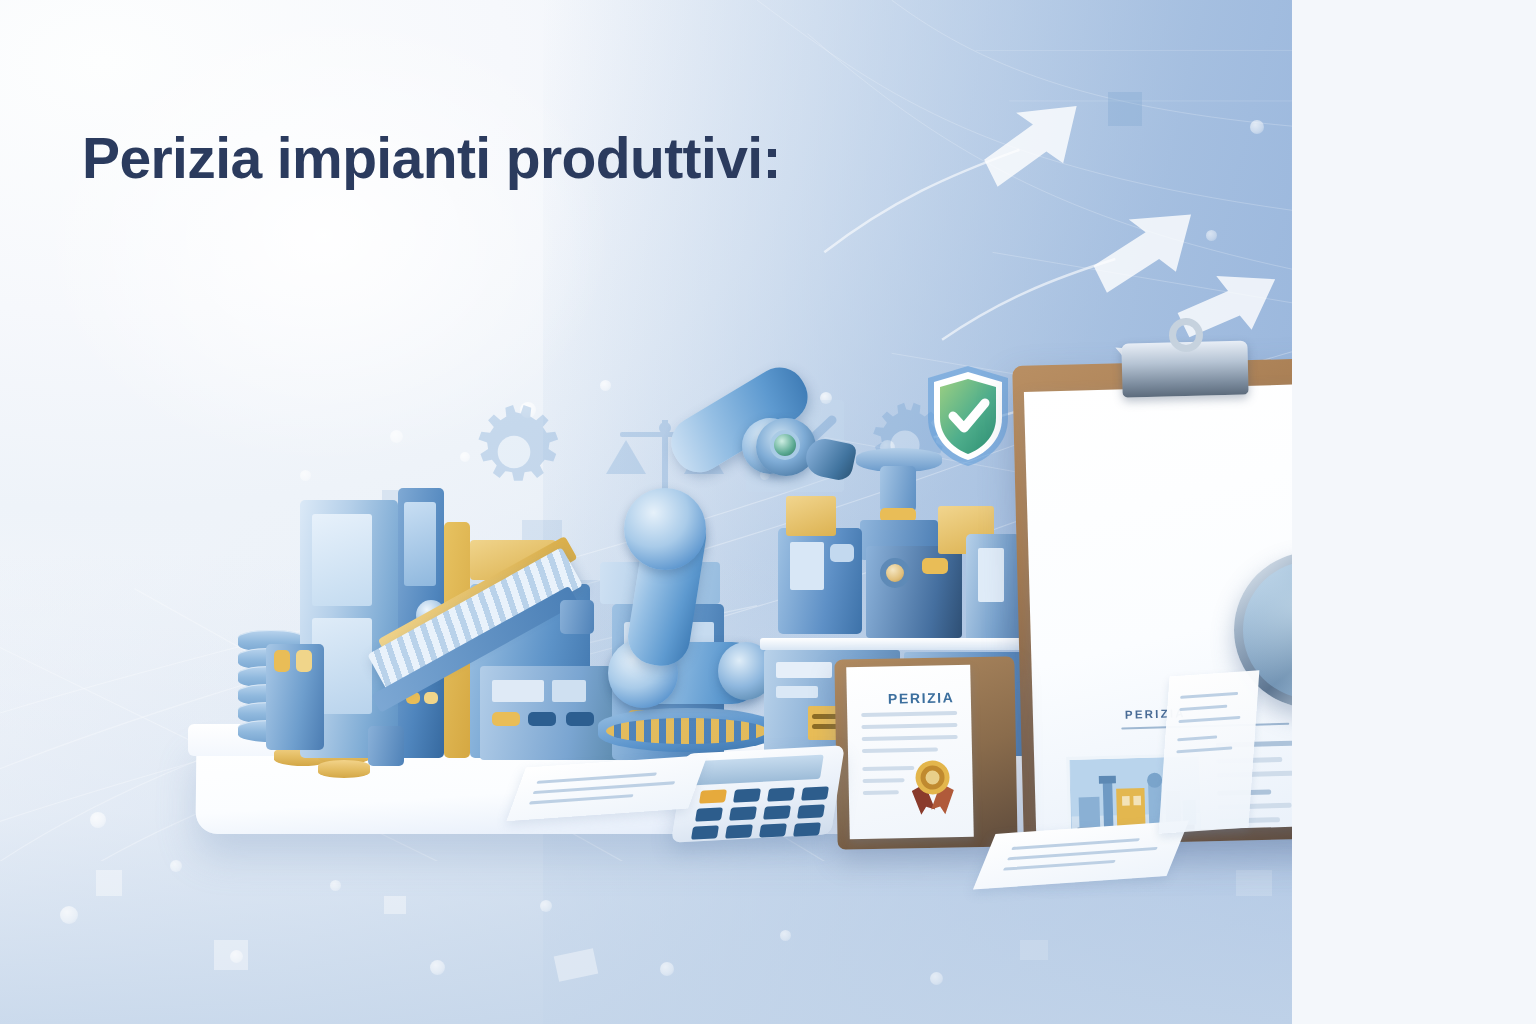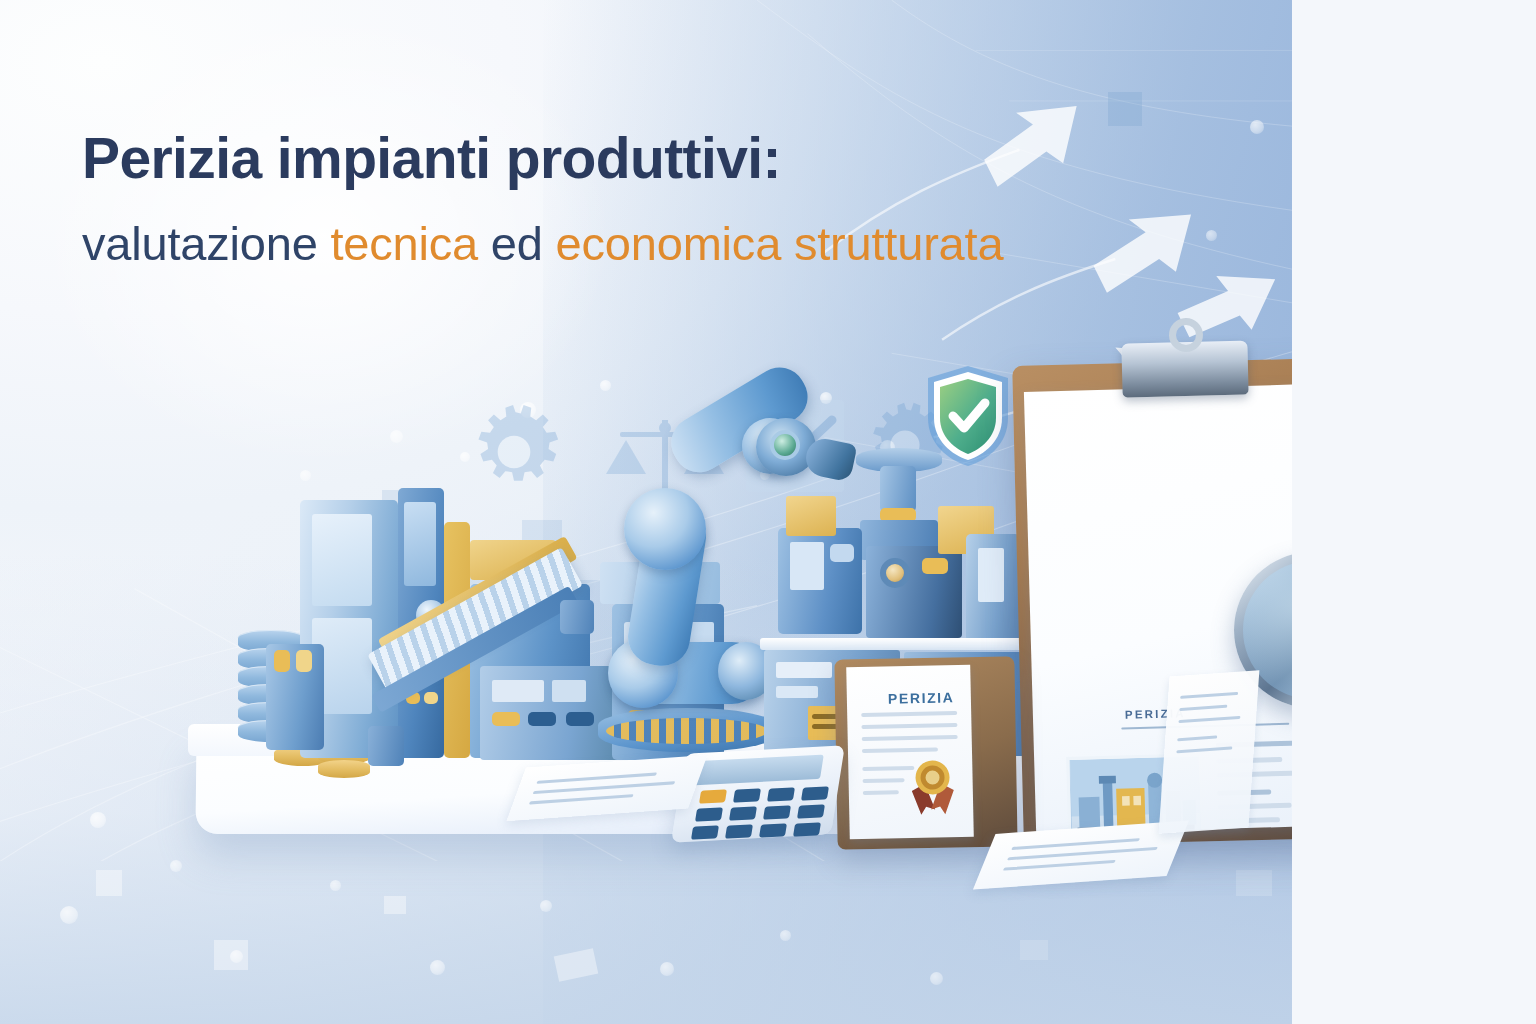--- a/index.html
+++ b/index.html
@@ -316,23 +316,20 @@
     <div class="sq" style="left:1378px;top:90px;width:26px;height:26px;opacity:.5"></div>
     <div class="sq blue" style="left:1412px;top:556px;width:40px;height:38px;opacity:.5"></div>
     <div class="sq" style="left:1308px;top:620px;width:30px;height:24px;opacity:.55"></div>
     <div class="sq" style="left:1476px;top:700px;width:24px;height:24px;opacity:.5"></div>
     <div class="sq" style="left:1236px;top:870px;width:36px;height:26px;opacity:.45"></div>
     <div class="sq" style="left:1020px;top:940px;width:28px;height:20px;opacity:.4"></div>
   </div>
 
   <div class="title-wrap">
     <div class="title-line1">Perizia impianti produttivi:</div>
-    <div class="title-line2">
-      <span class="t-navy">valutazione </span><span class="t-orange">tecnica</span><span class="t-navy"> ed </span><span class="t-orange">economica strutturata</span>
-    </div>
   </div>
 
   <svg class="ghost" style="left:466px;top:404px;width:96px;height:96px;" viewBox="0 0 100 100">
     <path fill="#6a9cd0" d="M50 8l7 2 3-9 8 3-1 9 6 4 7-6 6 6-6 7 4 6 9-1 3 8-9 3-1 7 8 5-3 8-9-2-5 6 4 8-7 5-6-7-7 1-2 9h-9l-2-9-7-1-6 7-7-5 4-8-5-6-9 2-3-8 8-5-1-7-9-3 3-8 9 1 4-6-6-7 6-6 7 6 6-4-1-9 8-3 3 9z"></path>
     <circle cx="50" cy="50" r="17" fill="#dceaf7"></circle>
   </svg>
   <svg class="ghost" style="left:600px;top:412px;width:130px;height:110px;" viewBox="0 0 130 110">
     <g fill="#6a9cd0">
       <rect x="62" y="8" width="6" height="86"></rect>
       <rect x="20" y="20" width="90" height="5" rx="2"></rect>

